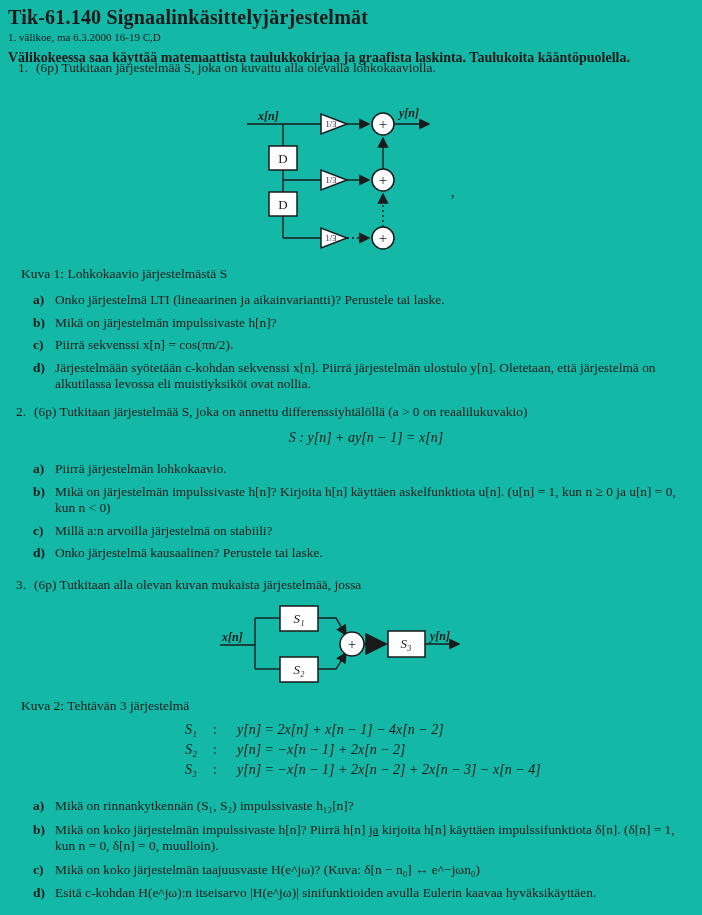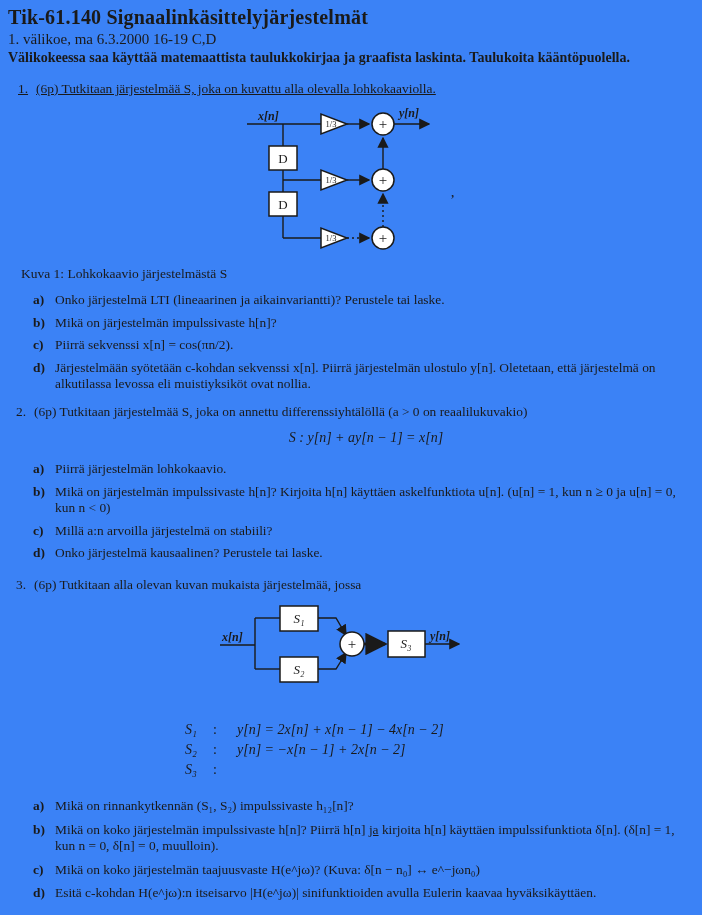--- a/index.html
+++ b/index.html
@@ -1,39 +1,39 @@
 <!DOCTYPE html>
 <html><head>
 <meta charset="utf-8">
 <style>
   html, body { margin: 0; padding: 0; background: #ffffff; }
   .page {
     position: relative;
     width: 702px;
     height: 915px;
-    background: #3b82f6;
+    background: #14b8a6;
     color: #1a1a1a;
     font-family: "Liberation Serif", "DejaVu Serif", serif;
     overflow: hidden;
   }
   .abs { position: absolute; }
 
   .title {
     left: 8px; top: 6px;
     margin: 0;
     font-size: 20px;
     font-weight: 700;
     letter-spacing: 0.2px;
   }
-  .subtitle { left: 8px; top: 31px; font-size: 15px; font-family: Liberation Serif, serif; }
+  .subtitle { left: 8px; top: 31px; font-size: 11px; font-family: Liberation Serif, serif; }
   .note     { left: 8px; top: 50px; font-size: 14px; font-weight: bold; }
 
   .statement { font-size: 13.4px; line-height: 16.5px; width: 672px; }
   .statement .num { margin-right: 8px; }
-  .p1s { left: 18px; top: 81px; text-decoration: underline; }
+  .p1s { left: 18px; top: 60px; }
   .p2s { left: 16px; top: 404px; }
   .p3s { left: 16px; top: 577px; }
 
   .caption { left: 21px; width: 660px; font-size: 13.5px; }
   .cap1 { top: 266px; }
   .cap2 { top: 698px; }
 
   .items { left: 33px; width: 662px; }
   .items-p1 { top: 292px; }
   .items-p2 { top: 461px; }
@@ -198,35 +198,37 @@
     <line class="wire" x1="207" y1="46" x2="241" y2="46" marker-end="url(#arr2)"></line>
 
     <text class="sig" x="4" y="43">x[n]</text>
     <text class="sig" x="212" y="42">y[n]</text>
     <text class="sboxlabel" x="81" y="25" text-anchor="middle">S₁</text>
     <text class="sboxlabel" x="81" y="76" text-anchor="middle">S₂</text>
     <text class="sboxlabel" x="188" y="50" text-anchor="middle">S₃</text>
     <text class="pluslabel" x="134" y="50.5" text-anchor="middle">+</text>
   </svg>
 
+  <div class="abs caption cap2">Kuva 2: Tehtävän 3 järjestelmä</div>
 
   <div class="abs eqs">
     <div class="eqrow">
       <span class="eqname">S₁</span>
       <span class="eqsep">:</span>
       <span class="eqbody">y[n] = 2x[n] + x[n − 1] − 4x[n − 2]</span>
     </div>
     <div class="eqrow">
       <span class="eqname">S₂</span>
       <span class="eqsep">:</span>
       <span class="eqbody">y[n] = −x[n − 1] + 2x[n − 2]</span>
     </div>
     <div class="eqrow">
       <span class="eqname">S₃</span>
       <span class="eqsep">:</span>
+      <span class="eqbody">y[n] = −x[n − 1] + 2x[n − 2] + 2x[n − 3] − x[n − 4]</span>
     </div>
   </div>
 
   <div class="abs items items-p3">
     <div class="item">
       <span class="ilabel">a)</span>
       <span class="itext">Mikä on rinnankytkennän (S₁, S₂) impulssivaste h₁₂[n]?</span>
     </div>
     <div class="item">
       <span class="ilabel">b)</span>

